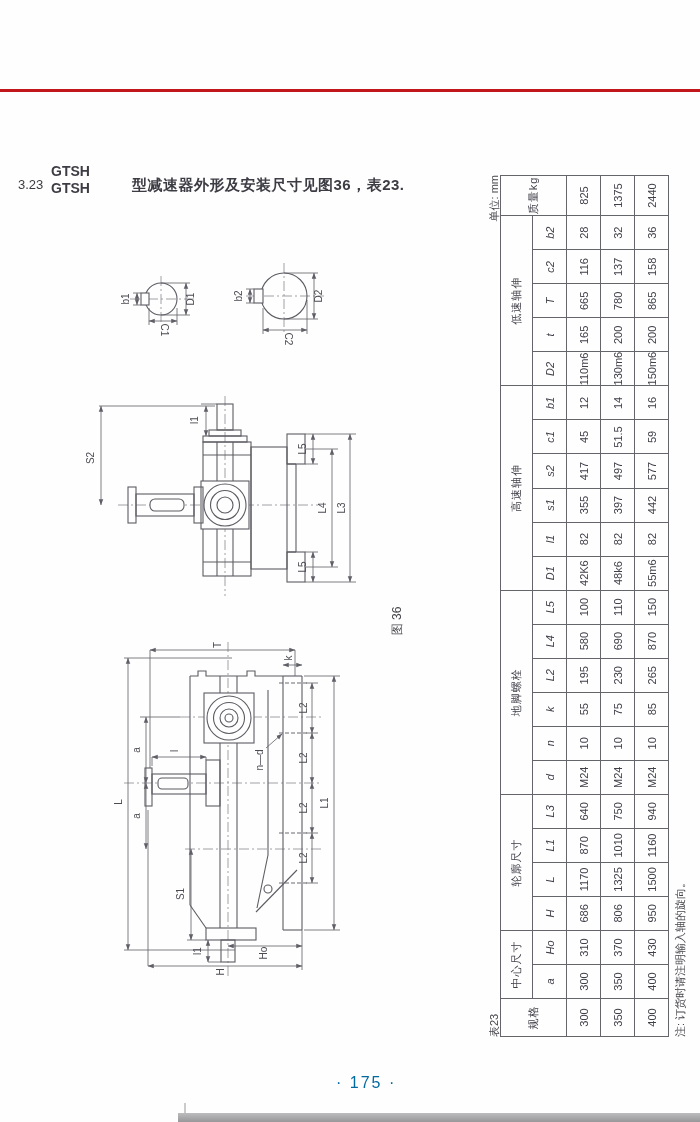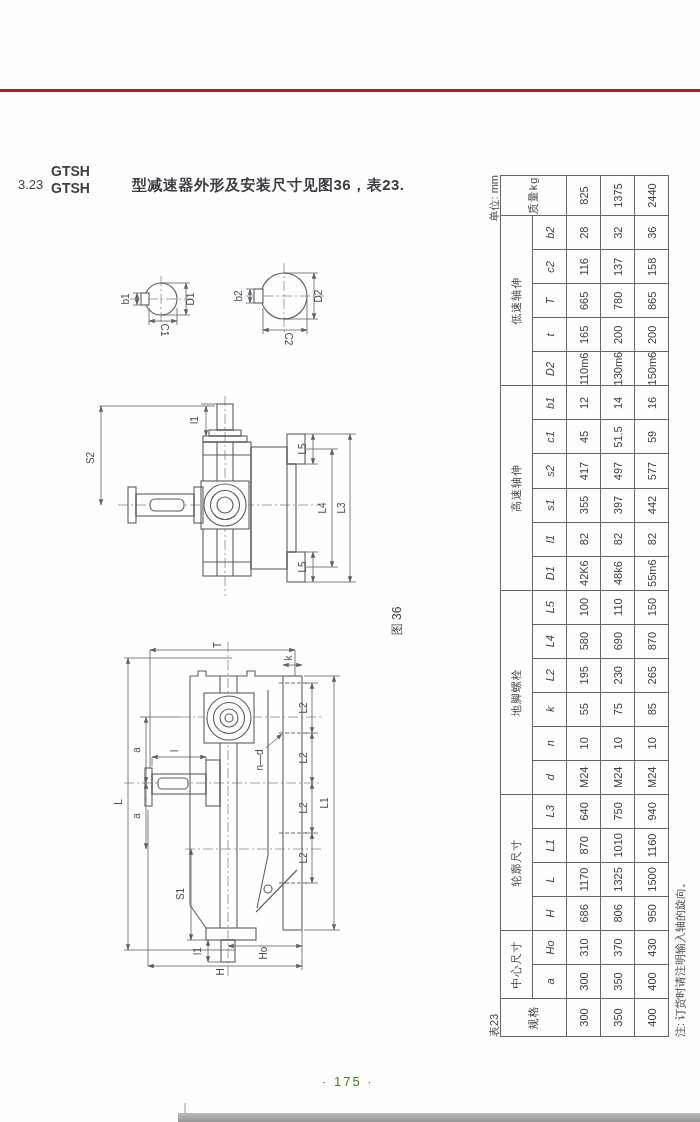--- a/index.html
+++ b/index.html
@@ -6,21 +6,21 @@
   .page{
     position:relative;width:700px;height:1122px;margin:0 auto;
     background:#fefefe;overflow:hidden;
     font-family:"Liberation Sans","DejaVu Sans",sans-serif;
     color:#3c3c44;
   }
   .redline{position:absolute;left:0;top:89px;width:700px;height:3px;background:#c0161c;}
   .head-sec{position:absolute;left:18px;top:177px;font-size:13px;font-weight:400;}
   .head-models{position:absolute;left:51px;top:163px;font-size:14px;font-weight:700;line-height:17px;}
   .head-title{position:absolute;left:96px;top:176px;font-size:15px;font-weight:700;letter-spacing:0.5px;margin-left:36px;}
-  .pagenum{position:absolute;left:322px;top:1074px;font-size:13px;color:#4d7c0f;letter-spacing:2px;}
+  .pagenum{position:absolute;left:336px;top:1074px;font-size:16px;color:#0369a1;letter-spacing:2px;}
   .scanbar{position:absolute;left:178px;top:1113px;width:522px;height:9px;background:linear-gradient(#bcbcbe,#97979a);}
   .scanline{position:absolute;left:184px;top:1103px;width:2px;height:19px;background:#cbcbcd;}
 
   
   .table-rot{
     position:absolute;left:487px;top:1037px;width:862px;height:210px;
     transform:rotate(-90deg);transform-origin:0 0;
   }
   .table-meta{display:flex;justify-content:space-between;height:13px;font-size:11px;color:#46464d;}
   table.dim{border-collapse:collapse;table-layout:fixed;width:862px;font-size:11px;color:#40404a;}

